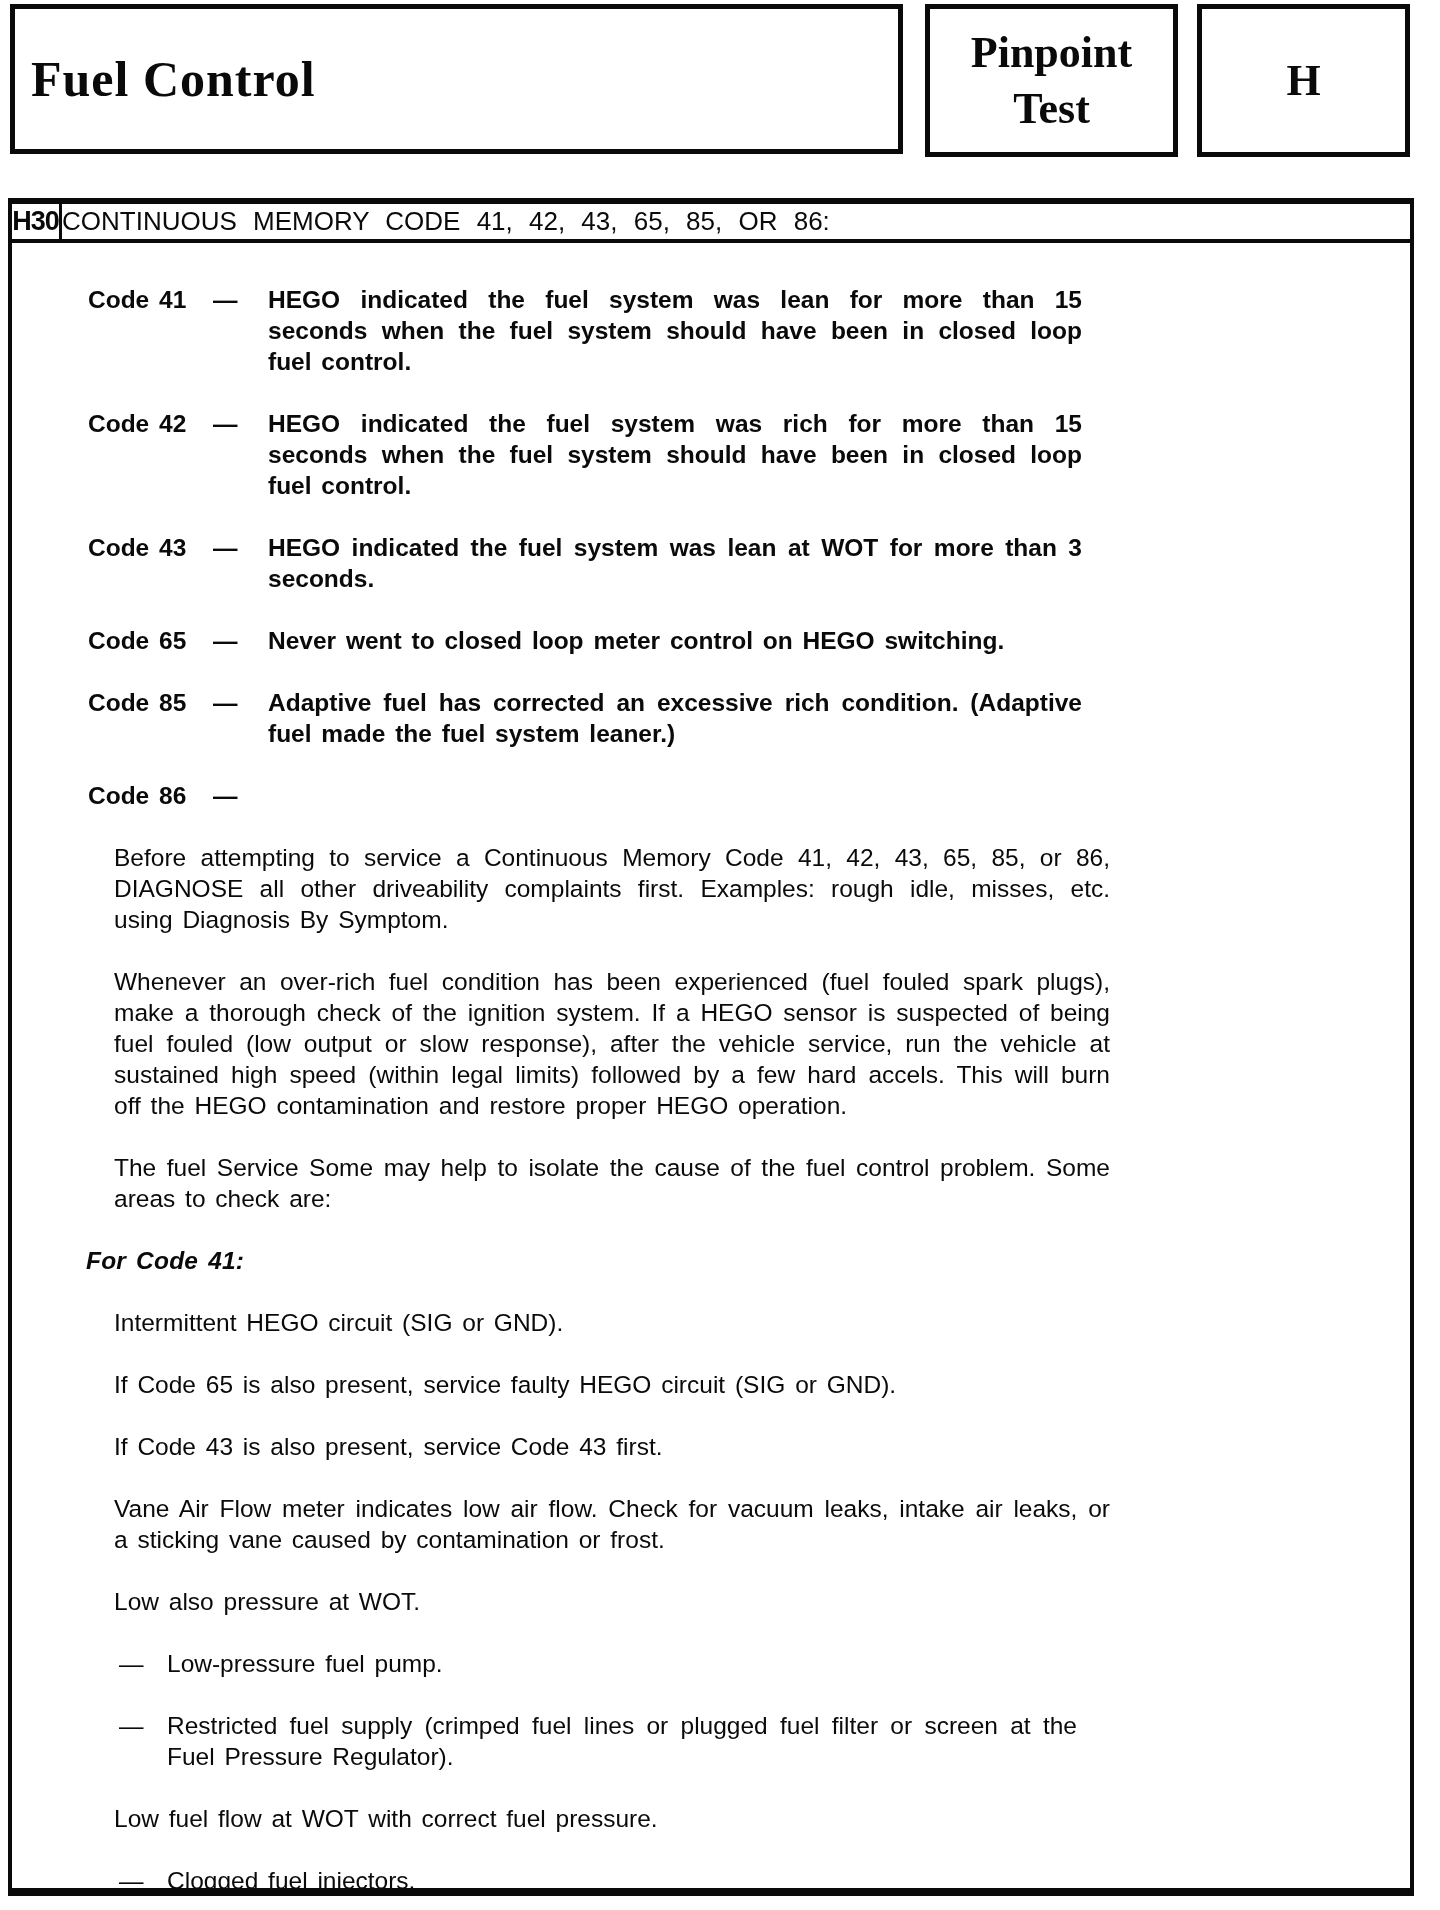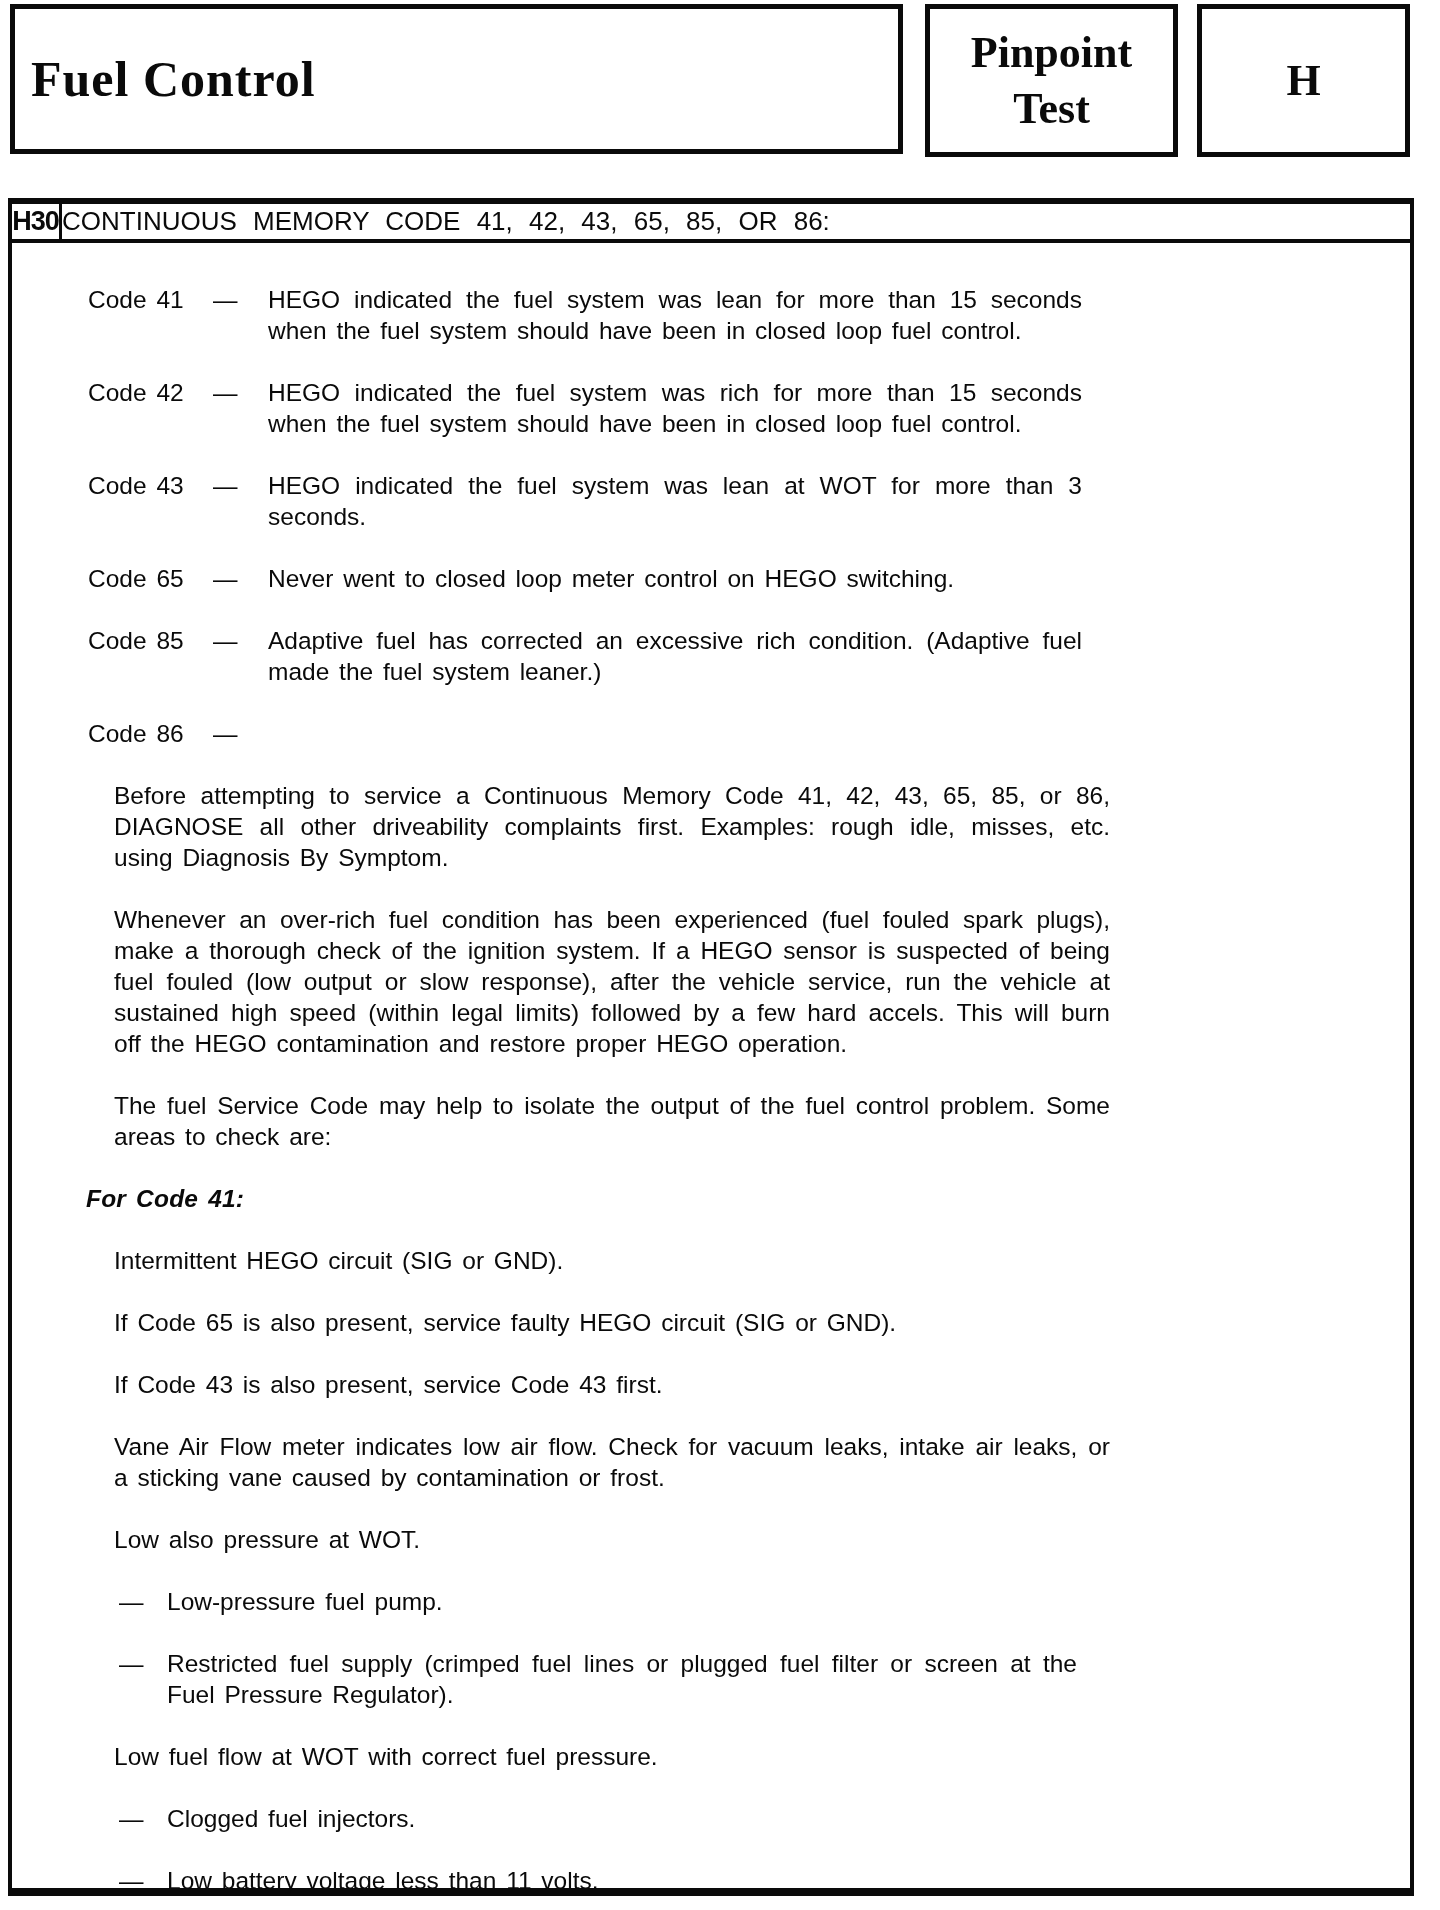--- a/index.html
+++ b/index.html
@@ -89,20 +89,21 @@
     font-size: 24.5px;
     line-height: 31px;
     word-spacing: 3px;
   }
   .body .just { text-align: justify; text-align-last: left; }
   
   .code-row {
     display: grid;
     grid-template-columns: 125px 55px 1fr;
     margin: 0 28px 31px 2px;
+    font-weight: bold;
   }
   .code-row .lbl { white-space: nowrap; }
   
   .note-row, .check {
     display: grid;
     grid-template-columns: 28px 1fr;
     margin: 0 0 31px 0;
   }
   .dot {
     width: 9px;
@@ -186,21 +187,21 @@
       <div class="note-row">
             <span><span class="dot"></span></span>
             <span class="just">Before attempting to service a Continuous Memory Code 41, 42, 43, 65, 85, or 86, DIAGNOSE all other driveability complaints first. Examples: rough idle, misses, etc. using Diagnosis By Symptom.</span>
           </div>
           <div class="note-row">
             <span><span class="dot"></span></span>
             <span class="just">Whenever an over-rich fuel condition has been experienced (fuel fouled spark plugs), make a thorough check of the ignition system. If a HEGO sensor is suspected of being fuel fouled (low output or slow response), after the vehicle service, run the vehicle at sustained high speed (within legal limits) followed by a few hard accels. This will burn off the HEGO contamination and restore proper HEGO operation.</span>
           </div>
           <div class="note-row">
             <span><span class="dot"></span></span>
-            <span class="just">The fuel Service Code may help to isolate the output of the fuel control problem. Some areas to check are:</span>
+            <span class="just">The fuel Service Some may help to isolate the cause of the fuel control problem. Some areas to check are:</span>
           </div>
         </div>
 
       <div class="for-heading">For Code 41:</div>
 
       <div>
 
       <div class="check bullet">
             <span><span class="bullet-marker"><span class="dot"></span></span></span>
             <span class="just">Intermittent HEGO circuit (SIG or GND).</span>

